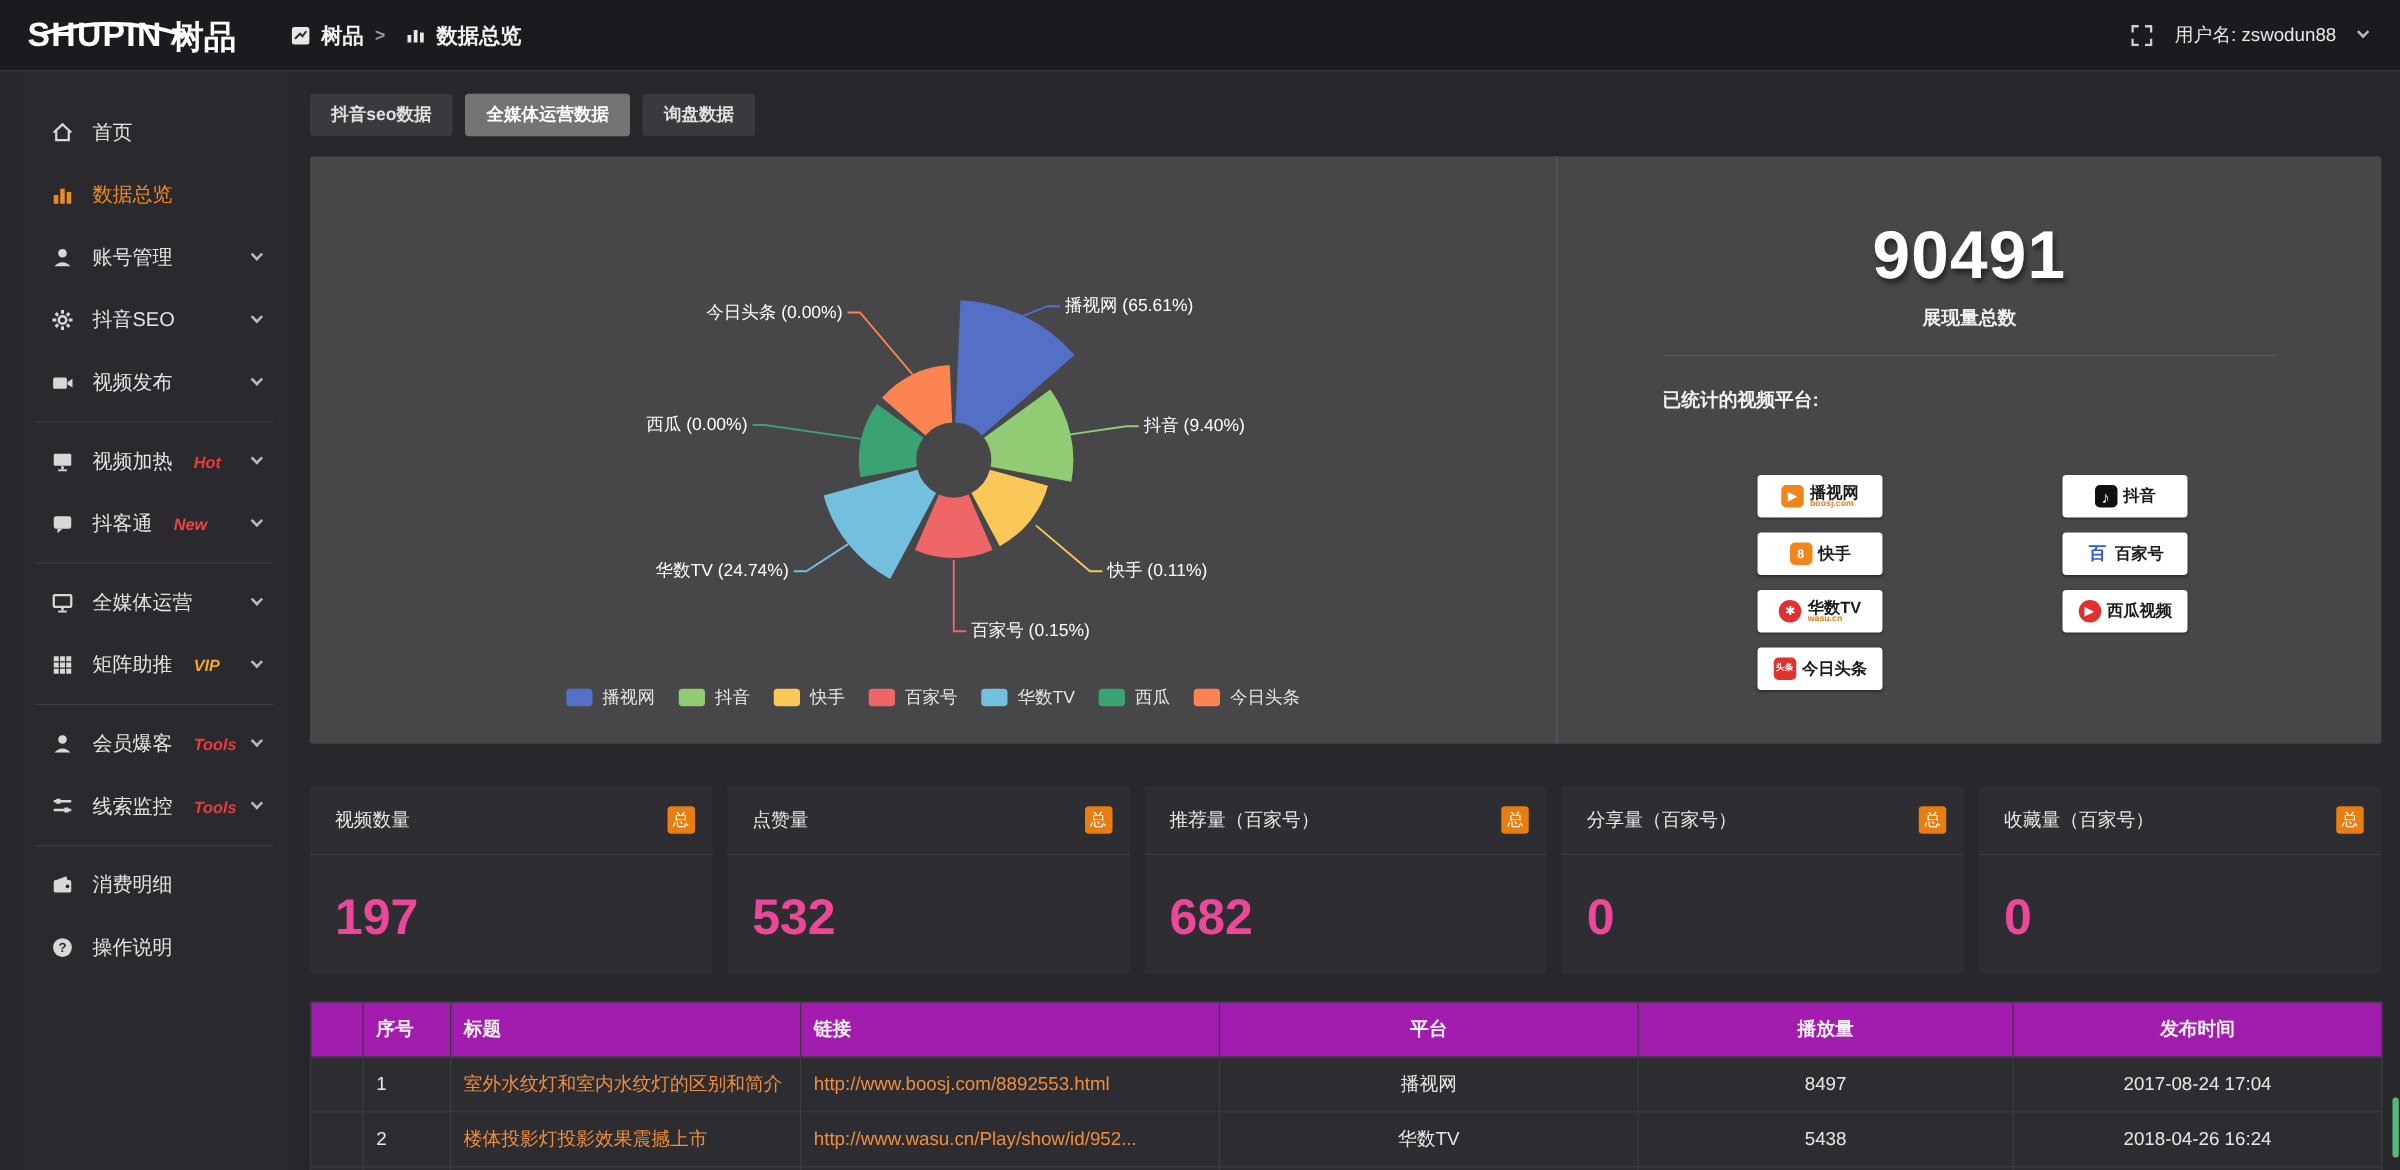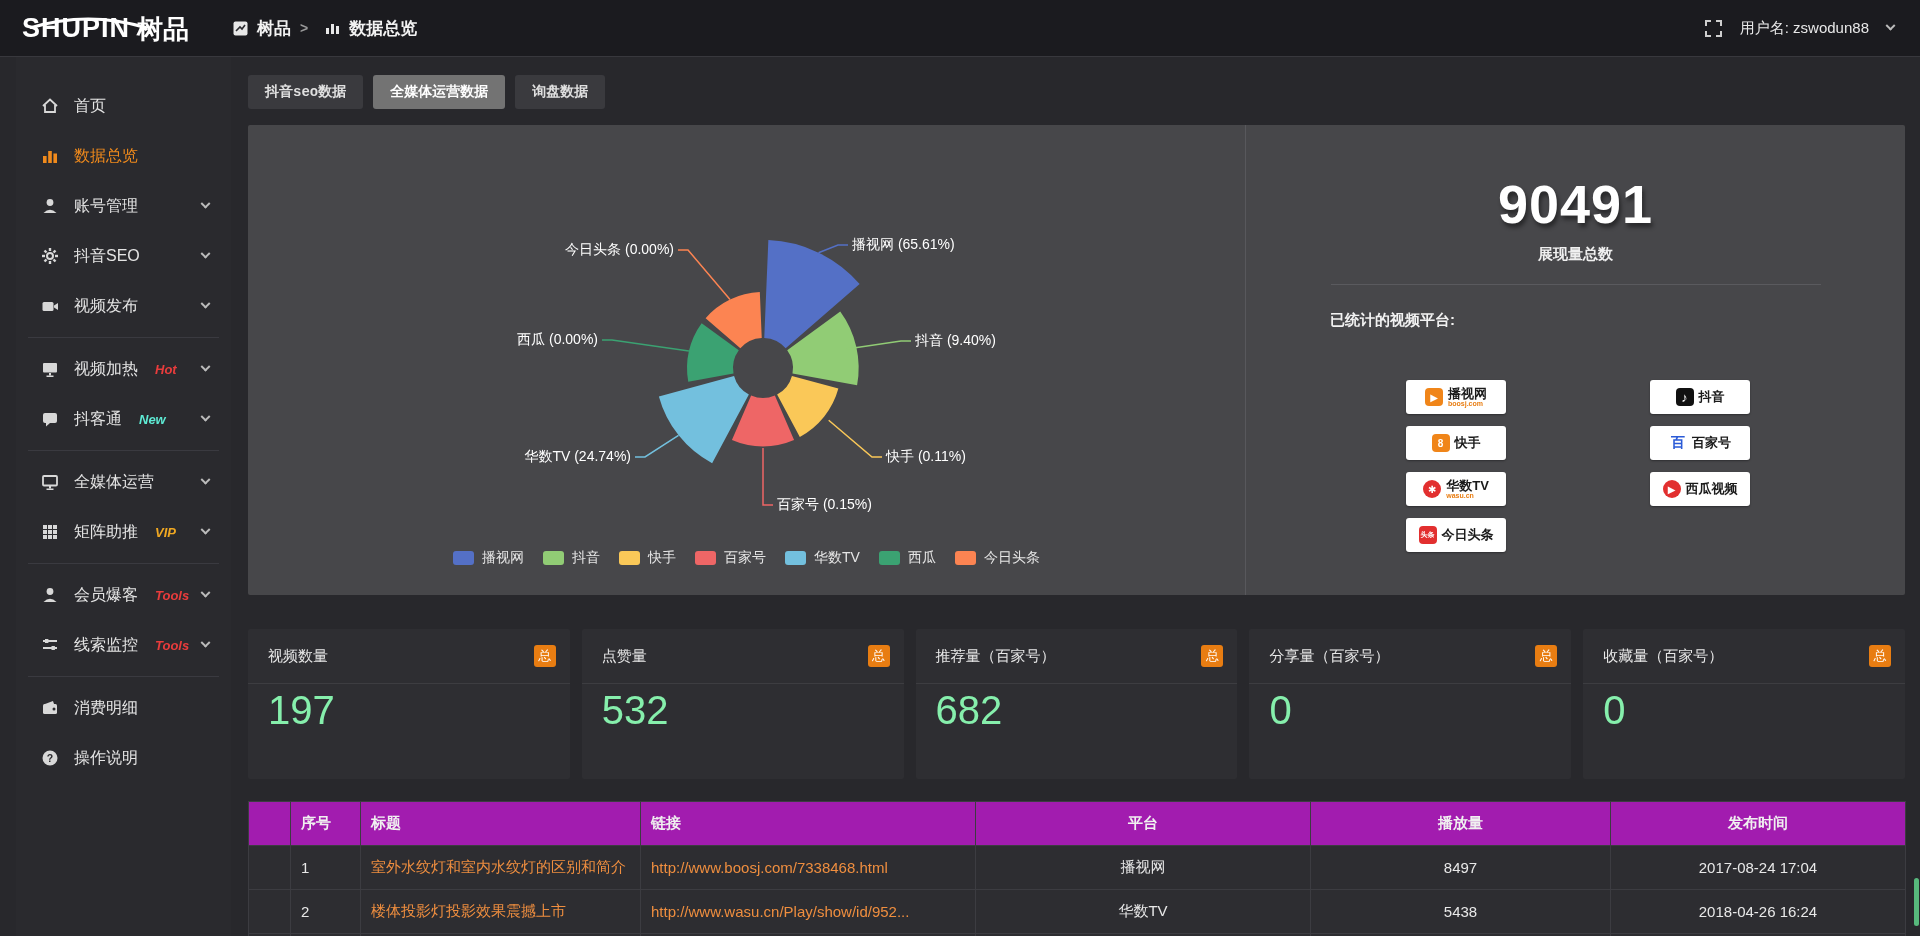--- a/index.html
+++ b/index.html
@@ -31,21 +31,21 @@
   .side-item .lbl { color:#e4e4e4; font-size:16px; }
   .side-item.active .lbl { color:#f08a1c; }
   .side-item .badge { font-size:13px; font-weight:800; font-style:italic; margin-left:2px; }
   .side-item .side-chev { position:absolute; right:22px; top:22px; }
   .side-divider { height:1px; background:#3a3a40; margin:6px 12px; }
   .icon-box { width:19px; height:19px; display:flex; align-items:center; justify-content:center; }
 
   
   .content { position:absolute; left:215px; top:57px; width:1705px; height:879px;
     padding:18px 15px 0 33px; }
-  .tabs { display:flex; gap:10px; margin-top:0;font-family:Liberation Mono, monospace; }
+  .tabs { display:flex; gap:10px; margin-top:0; }
   .tab { height:34px; padding:0 17px; display:flex; align-items:center;
     background:#3a3a3e; color:#e0e0e0; font-size:14px; font-weight:700;
     border-radius:3px; cursor:pointer; }
   .tab.active { background:#737373; color:#fff; }
 
   
   .panel { position:relative; margin-top:16px; width:1657px; height:470px;
     background:#47474a; border-radius:2px; display:flex; }
   .chart-area { position:relative; width:997px; height:470px; }
   .chart-area svg { position:absolute; left:0; top:0; }
@@ -73,21 +73,21 @@
 
   
   .cards { display:flex; gap:12px; margin-top:34px; }
   .card { position:relative; width:322px; height:150px; background:#2e2e32; border-radius:2px; }
   .card-head { position:relative; height:55px; border-bottom:1px solid #3d3d41;
     display:flex; align-items:center; padding:0 16px 0 20px; }
   .card-title { color:#e8e8e8; font-size:15px; }
   .card-badge { position:absolute; right:14px; top:16px; width:22px; height:22px;
     background:#e87d12; border-radius:3px; color:#fff; font-size:13px;
     display:flex; align-items:center; justify-content:center; cursor:pointer; }
-  .card-value { margin:4px 0 0 20px; color:#86efac; font-size:40px; font-weight:400; }
+  .card-value { margin:28px 0 0 20px; color:#ec4899; font-size:40px; font-weight:700; }
 
   
   .table-wrap { margin-top:22px; width:1657px; }
   table { width:100%; border-collapse:collapse; table-layout:fixed; }
   th { background:#a21caf; color:#f0f0f0; font-size:15px; font-weight:700; height:44px; }
   td { background:#2d2d31; color:#e8e8e8; font-size:15px; height:44px; }
   th,td { border:1px solid #3c3c41; padding:0 10px; }
   .cell-left { text-align:left; }
   .cell-center { text-align:center; }
   td.link-cell, td.title-cell { color:#ef8e3f; overflow:hidden; white-space:nowrap; text-overflow:ellipsis; }
@@ -205,21 +205,21 @@
         <span class="chev side-chev"></span>
       </div>
       <div class="side-item">
         <span class="icon-box">
           <svg width="18" height="18" viewBox="0 0 18 18">
             <rect x="2" y="3" width="14" height="10" rx="2" fill="#d8d8d8"></rect>
             <path d="M5,13 L5,16.5 L9,13 Z" fill="#d8d8d8"></path>
           </svg>
         </span>
         <span class="lbl">抖客通</span>
-        <span class="badge" style="color:#5eead4">New</span>
+        <span class="badge" style="color:#ef4444">New</span>
         <span class="chev side-chev"></span>
       </div>
       <div class="side-divider"></div>
       <div class="side-item">
         <span class="icon-box">
           <svg width="18" height="18" viewBox="0 0 18 18">
             <rect x="2" y="3" width="14" height="9.5" rx="1" stroke="#d8d8d8" stroke-width="1.8" fill="none"></rect>
             <rect x="8" y="13" width="2" height="2.5" fill="#d8d8d8"></rect>
             <rect x="5.5" y="15.5" width="7" height="1.5" fill="#d8d8d8"></rect>
           </svg>
@@ -461,21 +461,21 @@
               <th class="cell-center">平台</th>
               <th class="cell-center">播放量</th>
               <th class="cell-center">发布时间</th>
             </tr>
           </thead>
         <tbody id="table-body">
             <tr>
               <td class="cell-center"><span class="cbox"></span></td>
        <td class="cell-left">1</td>
        <td class="cell-left title-cell" style="cursor:pointer;">室外水纹灯和室内水纹灯的区别和简介</td>
-       <td class="cell-left link-cell" style="cursor:pointer;">http://www.boosj.com/7338468.html</td>
+       <td class="cell-left link-cell" style="cursor:pointer;">http://www.boosj.com/8892553.html</td>
        <td class="cell-center">播视网</td>
        <td class="cell-center">8497</td>
        <td class="cell-center">2017-08-24 17:04</td>
             </tr>
             <tr>
               <td class="cell-center"><span class="cbox"></span></td>
        <td class="cell-left">2</td>
        <td class="cell-left title-cell" style="cursor:pointer;">楼体投影灯投影效果震撼上市</td>
        <td class="cell-left link-cell" style="cursor:pointer;">http://www.wasu.cn/Play/show/id/952...</td>
        <td class="cell-center">华数TV</td>

